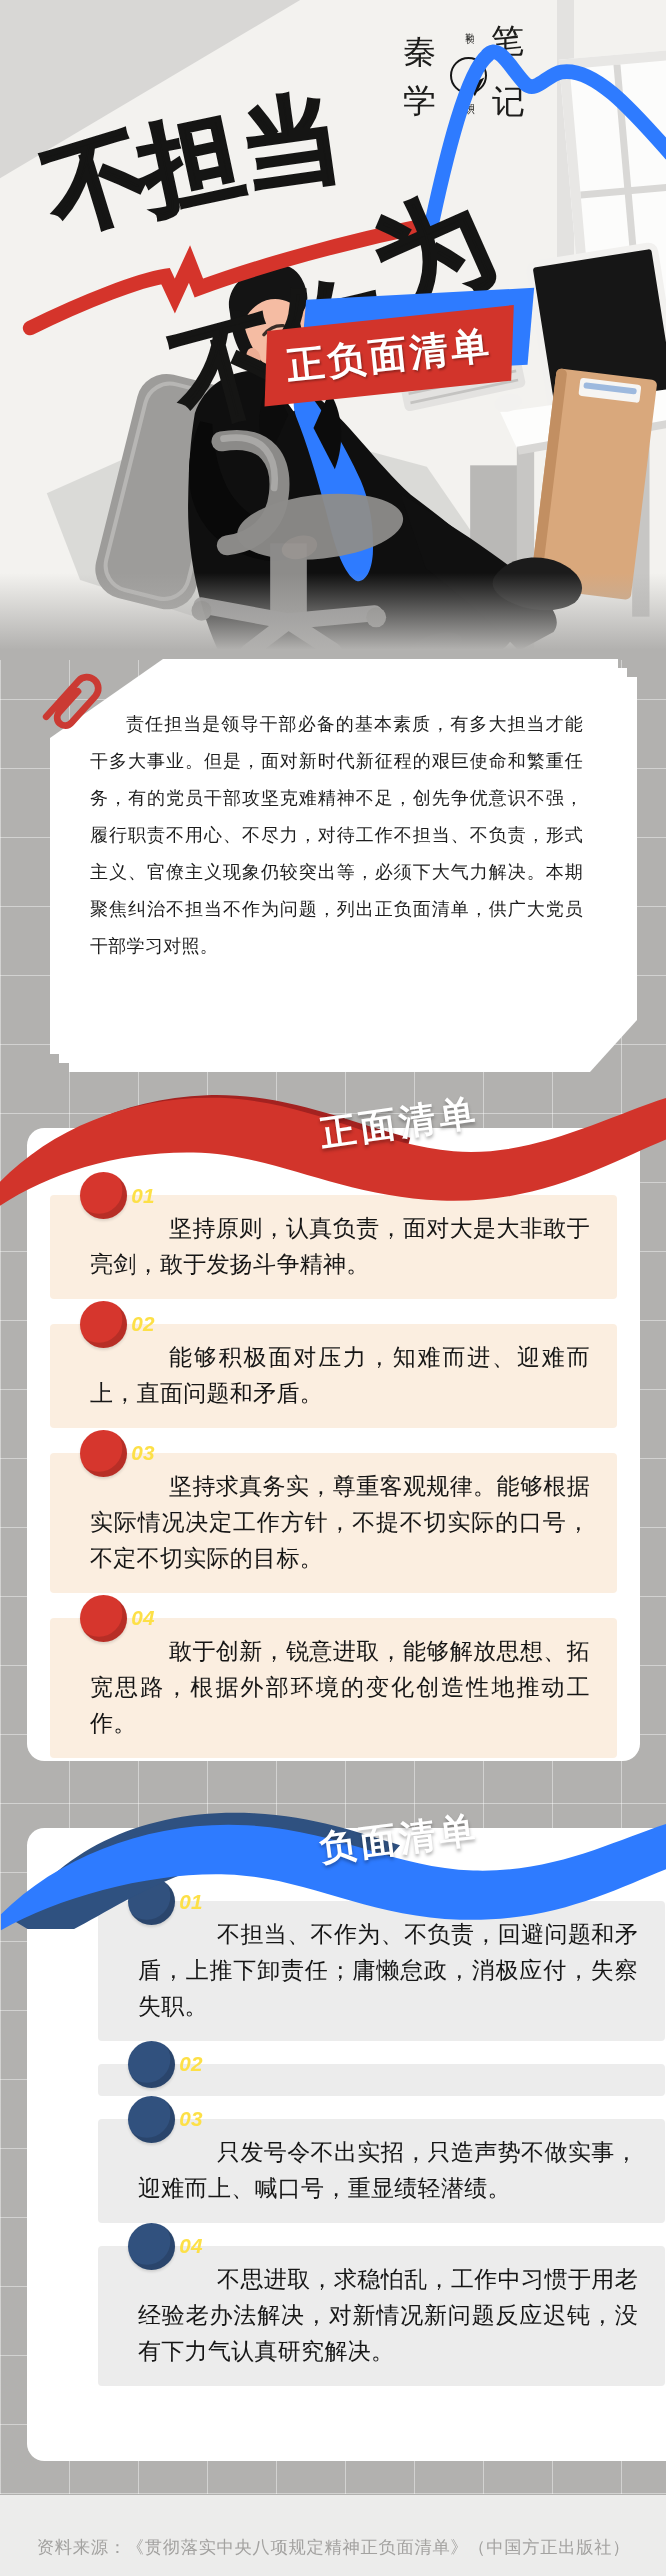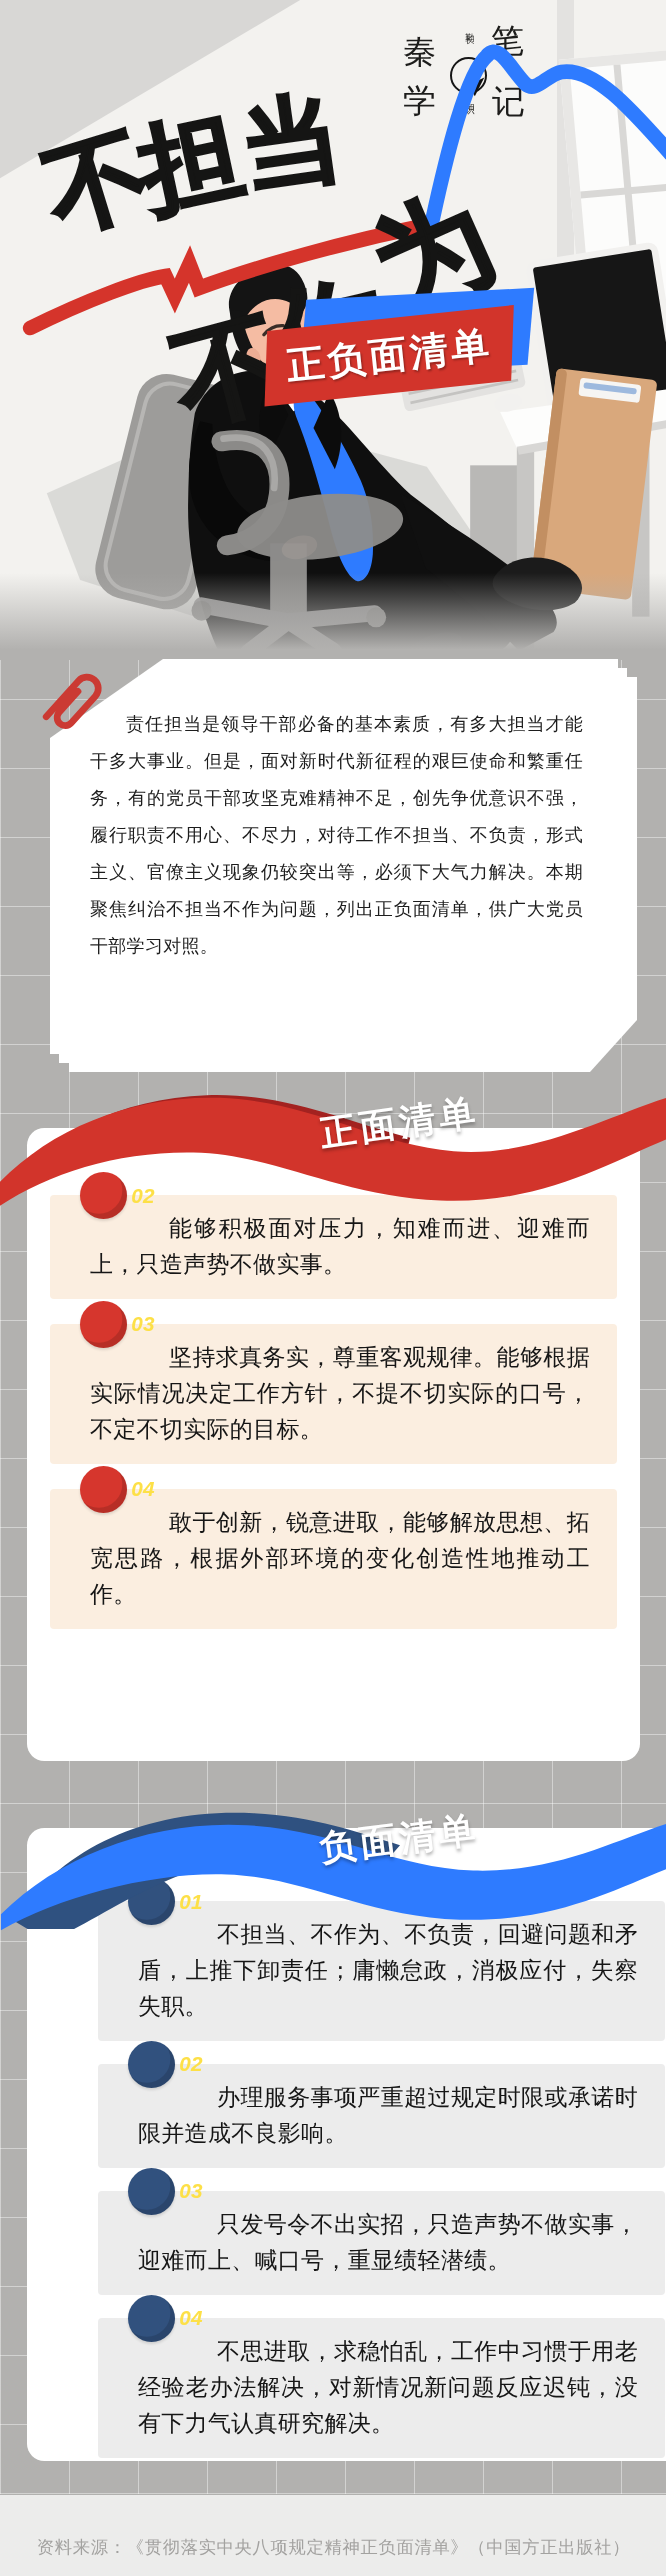--- a/index.html
+++ b/index.html
@@ -227,22 +227,26 @@
   <div class="sheet l1">
     <p class="intro-text">责任担当是领导干部必备的基本素质，有多大担当才能干多大事业。但是，面对新时代新征程的艰巨使命和繁重任务，有的党员干部攻坚克难精神不足，创先争优意识不强，履行职责不用心、不尽力，对待工作不担当、不负责，形式主义、官僚主义现象仍较突出等，必须下大气力解决。本期聚焦纠治不担当不作为问题，列出正负面清单，供广大党员干部学习对照。</p>
   </div>
   <svg class="paperclip" width="67" height="87" viewBox="0 0 100 130">
     <path d="M34,106 L34,34 a17,17 0 0 1 34,0 L68,88 a12,12 0 0 1 -24,0 L44,46" fill="none" stroke="#cb3a33" stroke-width="10" stroke-linecap="round"></path>
   </svg>
 
   <div class="list-card lc1 pos">
     <div class="items">
       <div class="item">
+        <span class="num">01</span>
+        <span>坚持原则，认真负责，面对大是大非敢于亮剑，敢于发扬斗争精神。</span>
+      </div>
+      <div class="item">
         <span class="num">02</span>
-        <span>能够积极面对压力，知难而进、迎难而上，只造声势不做实事。</span>
+        <span>能够积极面对压力，知难而进、迎难而上，直面问题和矛盾。</span>
       </div>
       <div class="item">
         <span class="num">03</span>
         <span>坚持求真务实，尊重客观规律。能够根据实际情况决定工作方针，不提不切实际的口号，不定不切实际的目标。</span>
       </div>
       <div class="item">
         <span class="num">04</span>
         <span>敢于创新，锐意进取，能够解放思想、拓宽思路，根据外部环境的变化创造性地推动工作。</span>
       </div>
     </div>
@@ -254,21 +258,20 @@
   <div class="ribbon-label rl1">正面清单</div>
 
   <div class="list-card lc2 neg">
     <div class="items">
       <div class="item">
         <span class="num">01</span>
         <span>不担当、不作为、不负责，回避问题和矛盾，上推下卸责任；庸懒怠政，消极应付，失察失职。</span>
       </div>
       <div class="item">
         <span class="num">02</span>
-        <span>办理服务事项严重超过规定时限或承诺时限并造成不良影响。</span>
       </div>
       <div class="item">
         <span class="num">03</span>
         <span>只发号令不出实招，只造声势不做实事，迎难而上、喊口号，重显绩轻潜绩。</span>
       </div>
       <div class="item">
         <span class="num">04</span>
         <span>不思进取，求稳怕乱，工作中习惯于用老经验老办法解决，对新情况新问题反应迟钝，没有下力气认真研究解决。</span>
       </div>
     </div>

